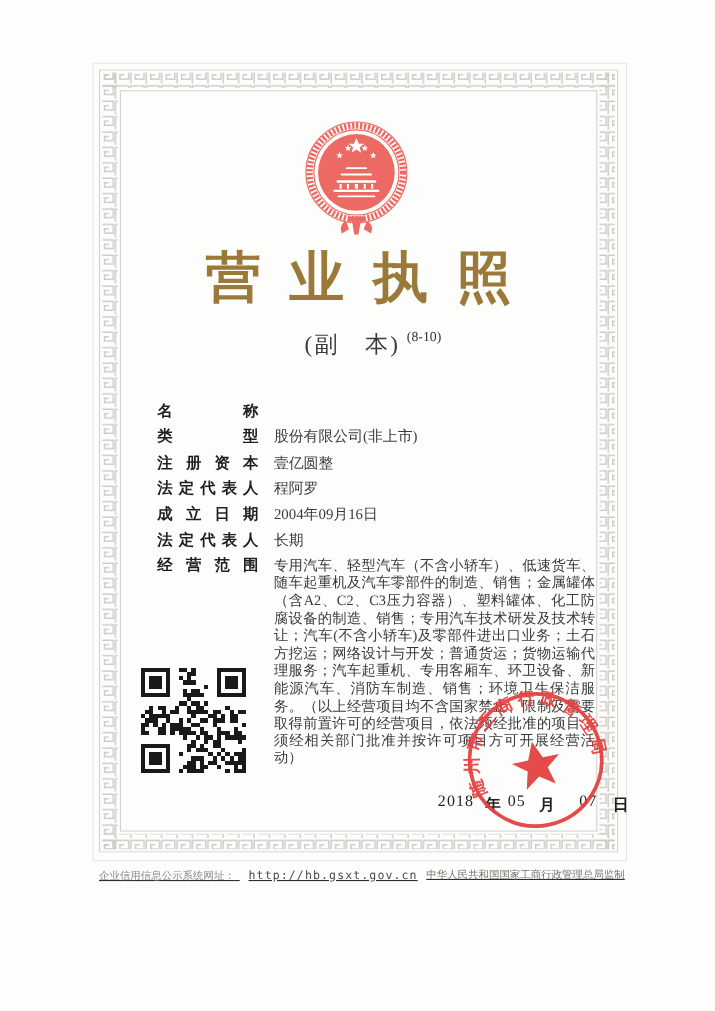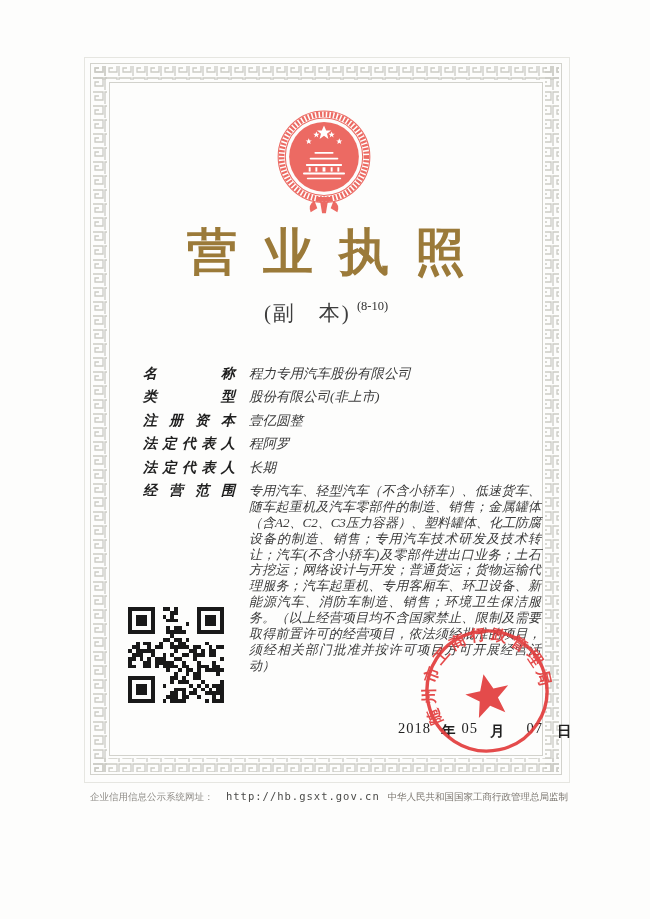--- a/index.html
+++ b/index.html
@@ -12,31 +12,31 @@
   .frame-svg{position:absolute;left:0;top:0;}
   .content{position:absolute;left:0;top:0;width:472px;height:712px;}
 
   .emblem{position:absolute;left:186px;top:46px;width:96px;height:107px;}
 
   .title{position:absolute;left:0;top:156px;width:472px;text-align:center;
          font-size:50px;font-weight:bold;color:#9b7a39;letter-spacing:26px;
          padding-left:26px;box-sizing:border-box;
          font-family:"Liberation Sans",sans-serif;}
 
-  .copy-line{position:absolute;left:0;top:236px;width:472px;text-align:center;color:#3d3d3d;}
+  .copy-line{position:absolute;left:0;top:236px;width:472px;text-align:center;color:#3d3d3d;padding-left:13px;}
   .copy-label{font-size:21px;letter-spacing:2px;font-family:"Liberation Serif",serif;}
   .copy-number{font-size:12.5px;vertical-align:10px;margin-left:6px;
          font-family:"Liberation Serif",serif;color:#333;}
 
   .credit-line{position:absolute;right:3px;top:263px;white-space:nowrap;}
   .credit-label{font-size:12.5px;font-weight:bold;color:#2b2b2b;}
   .credit-code{font-size:15.5px;font-family:"Liberation Serif",serif;color:#242424;
          letter-spacing:0.5px;margin-left:7px;}
 
-  .fields{position:absolute;left:53px;top:303px;width:398px;font-style:italic;}
+  .fields{position:absolute;left:53px;top:303px;width:398px;}
   .field-row{display:flex;align-items:flex-start;margin-bottom:8.4px;}
   .field-label{width:92px;margin-right:14px;font-weight:bold;font-size:14px;color:#1f1f1f;
          text-align:justify;text-align-last:justify;text-justify:inter-character;
          line-height:15px;flex:none;}
   .field-value{font-size:13.5px;font-family:"Liberation Serif",serif;color:#3a3a3a;
          line-height:15px;}
   .scope-value{width:300px;font-size:13px;line-height:15.9px;text-align:justify;}
 
   .qr{position:absolute;left:38px;top:544px;width:96px;height:96px;}
   .qr svg{width:96px;height:96px;}
@@ -47,21 +47,21 @@
   .date-line{position:absolute;left:308px;top:659px;white-space:nowrap;font-size:14.5px;}
   .date-num{font-family:"Liberation Serif",serif;color:#222;position:relative;top:-3px;
          letter-spacing:1px;}
   .date-char{font-weight:bold;color:#1f1f1f;}
   .dg1{margin-left:10px;} .dg2{margin-left:6px;} .dg3{margin-left:12px;}
   .dg4{margin-left:22px;}  .dg5{margin-left:14px;}
 
   .seal{position:absolute;left:331px;top:562px;width:132px;height:132px;opacity:0.92;}
 
   .footer{position:absolute;left:90px;top:786px;width:478px;display:flex;
-         justify-content:space-between;align-items:flex-end;}
+         justify-content:space-between;align-items:center;text-decoration:underline;}
   .footer-left{white-space:nowrap;}
   .footer-label{font-size:9.5px;color:#8e8b86;}
   .footer-url{font-size:10.5px;font-family:"DejaVu Sans Mono",monospace;color:#4a4a48;
          letter-spacing:1px;margin-left:8px;}
   .footer-right{font-size:9.5px;color:#7a756e;white-space:nowrap;}
 </style>
 </head>
 <body>
 
 <div class="page">
@@ -120,33 +120,36 @@
       <div class="title">营业执照</div>
 
       <div class="copy-line">
         <span class="copy-label">(副　本)</span><span class="copy-number">(8-10)</span>
       </div>
 
 
       <div class="fields">
         <div class="field-row">
           <div class="field-label">名称</div>
-          <div class="field-value">程力专用汽车股份有限公司</div>
         </div>
         <div class="field-row">
           <div class="field-label">类型</div>
           <div class="field-value">股份有限公司(非上市)</div>
         </div>
         <div class="field-row">
           <div class="field-label">注册资本</div>
           <div class="field-value">壹亿圆整</div>
         </div>
         <div class="field-row">
           <div class="field-label">法定代表人</div>
           <div class="field-value">程阿罗</div>
+        </div>
+        <div class="field-row">
+          <div class="field-label">成立日期</div>
+          <div class="field-value">2004年09月16日</div>
         </div>
         <div class="field-row">
           <div class="field-label">法定代表人</div>
           <div class="field-value">长期</div>
         </div>
         <div class="field-row">
           <div class="field-label">经营范围</div>
           <div class="field-value scope-value">专用汽车、轻型汽车（不含小轿车）、低速货车、随车起重机及汽车零部件的制造、销售；金属罐体（含A2、C2、C3压力容器）、塑料罐体、化工防腐设备的制造、销售；专用汽车技术研发及技术转让；汽车(不含小轿车)及零部件进出口业务；土石方挖运；网络设计与开发；普通货运；货物运输代理服务；汽车起重机、专用客厢车、环卫设备、新能源汽车、消防车制造、销售；环境卫生保洁服务。（以上经营项目均不含国家禁止、限制及需要取得前置许可的经营项目，依法须经批准的项目，须经相关部门批准并按许可项目方可开展经营活动）</div>
         </div>
       </div>

